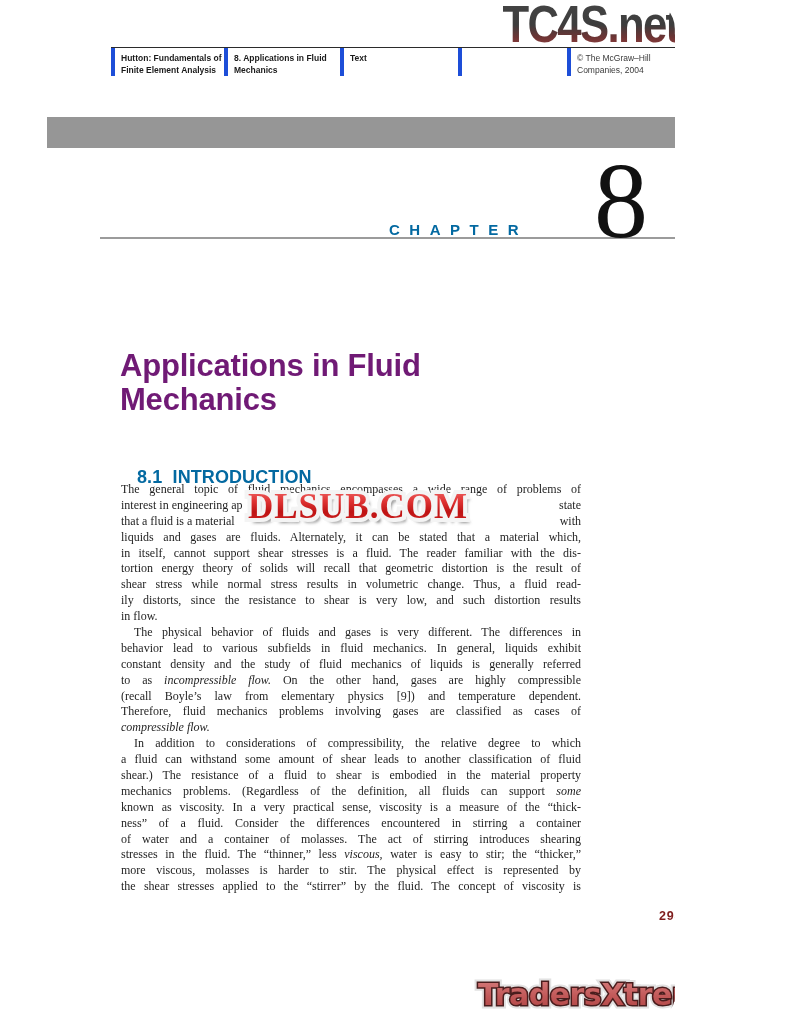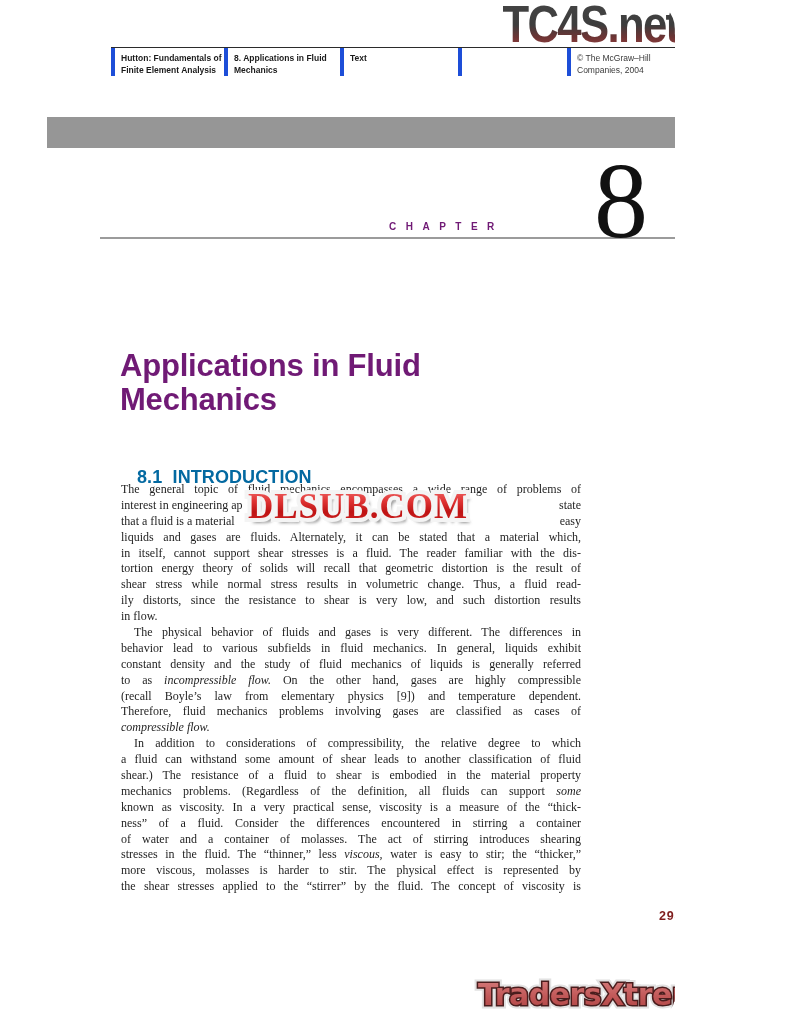--- a/index.html
+++ b/index.html
@@ -32,22 +32,22 @@
   .hcell.c3 { width:118px; }
   .hcell.c4 { width:109px; }
   .hcell.c5 { width:114px; border-right:1px solid #2b2b2b; font-weight:normal; color:#3a3a3a; }
 
   
   .graybar { position:absolute; left:47px; top:117px; width:686px; height:31px; background:#969696; }
 
   
   .chapter-rule { position:absolute; left:100px; top:237px; width:584px; height:2px; background:#9b9b9b; }
   .chapter-label {
-    position:absolute; left:389px; top:221px; font-size:10px; font-weight:bold;
-    letter-spacing:9.5px; color:#701a75; white-space:nowrap;
+    position:absolute; left:389px; top:221px; font-size:15px; font-weight:bold;
+    letter-spacing:9.5px; color:#0369a1; white-space:nowrap;
   }
   .chapter-number {
     position:absolute; left:594px; top:161px; font-family:"Liberation Serif", serif;
     font-size:108px; line-height:80px; font-weight:400; color:#111;
   }
 
   
   .title {
     position:absolute; left:120px; top:349px; margin:0; font-size:31px; line-height:33.5px;
     font-weight:bold; letter-spacing:-0.2px; color:#701a75;
@@ -143,21 +143,21 @@
 
   <div class="body-text">
       <div class="para">
         <div class="line">The general topic of fluid mechanics encompasses a wide range of problems of</div>
         <div class="line split">
           <span>interest in engineering ap</span>
           <span>state</span>
         </div>
         <div class="line split">
           <span>that a fluid is a material</span>
-          <span>easy</span>
+          <span>with</span>
         </div>
         <div class="line">liquids and gases are fluids. Alternately, it can be stated that a material which,</div>
         <div class="line">in itself, cannot support shear stresses is a fluid. The reader familiar with the dis-</div>
         <div class="line">tortion energy theory of solids will recall that geometric distortion is the result of</div>
         <div class="line">shear stress while normal stress results in volumetric change. Thus, a fluid read-</div>
         <div class="line">ily distorts, since the resistance to shear is very low, and such distortion results</div>
         <div class="line last">in flow.</div>
       </div>
       <div class="para indent">
         <div class="line">The physical behavior of fluids and gases is very different. The differences in</div>

